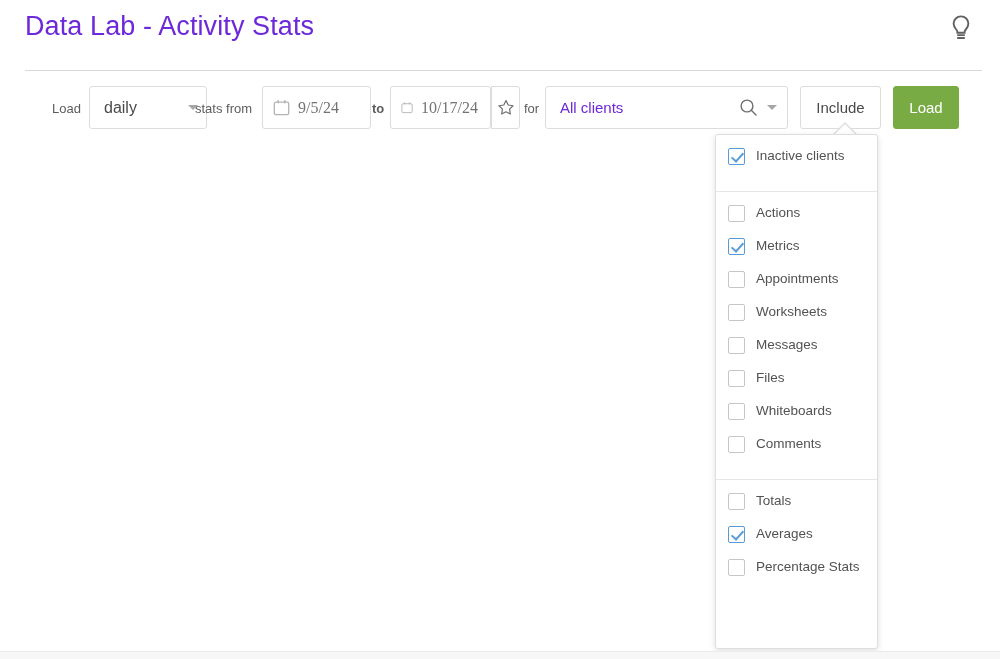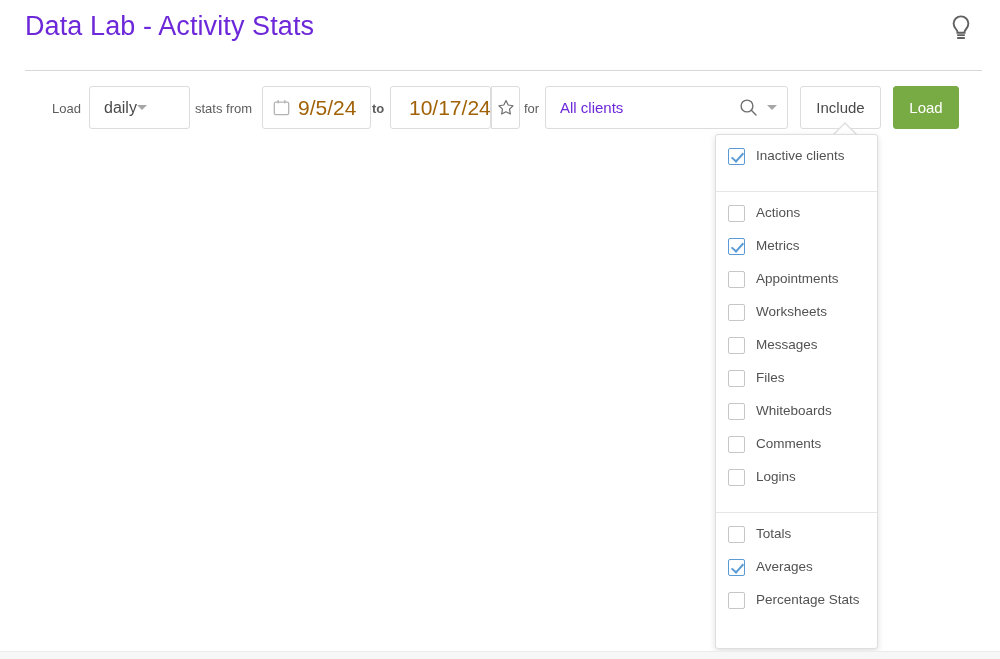--- a/index.html
+++ b/index.html
@@ -88,23 +88,23 @@
     border: 1px solid #dcdcdc;
     border-radius: 3px;
     height: 43px;
     top: 0;
     display: flex;
     align-items: center;
   }
 
   .select-daily {
     left: 89px;
-    width: 101px;
+    width: 118px;
     padding: 0 8px 0 14px;
-    justify-content: flex-start;
+    justify-content: space-between;
     cursor: pointer;
   }
   .select-daily .sel-value {
     font-size: 16px;
     color: #4a4a4a;
   }
 
   .tri-down {
     width: 0; height: 0;
     border-left: 5px solid transparent;
@@ -113,23 +113,24 @@
   }
 
   .date-field {
     padding: 0 12px 0 10px;
     gap: 8px;
     cursor: pointer;
   }
   .date-from { left: 262px; width: 109px; }
   .date-to   { left: 390px; width: 101px; }
   .date-field .date-text {
-    font-size: 21px;
-    color: #a16207;
+    font-size: 16px;
+    color: #737373;
     white-space: nowrap;
+    font-family: Liberation Serif, serif;
   }
 
   .star-btn {
     left: 491px;
     width: 29px;
     justify-content: center;
     cursor: pointer;
     border-left: 1px solid #dcdcdc;
     border-radius: 0 3px 3px 0;
   }
@@ -383,24 +384,20 @@
           <span class="check-label">Files</span>
         </div>
         <div class="check-row">
           <span class="cbox"></span>
           <span class="check-label">Whiteboards</span>
         </div>
         <div class="check-row">
           <span class="cbox"></span>
           <span class="check-label">Comments</span>
         </div>
-        <div class="check-row">
-          <span class="cbox"></span>
-          <span class="check-label">Logins</span>
-        </div>
         <div class="group-pad-bot"></div>
       </div>
       <div class="panel-divider"></div>
       <div class="panel-group">
         <div class="group-pad-top"></div>
         <div class="check-row">
           <span class="cbox"></span>
           <span class="check-label">Totals</span>
         </div>
         <div class="check-row">

